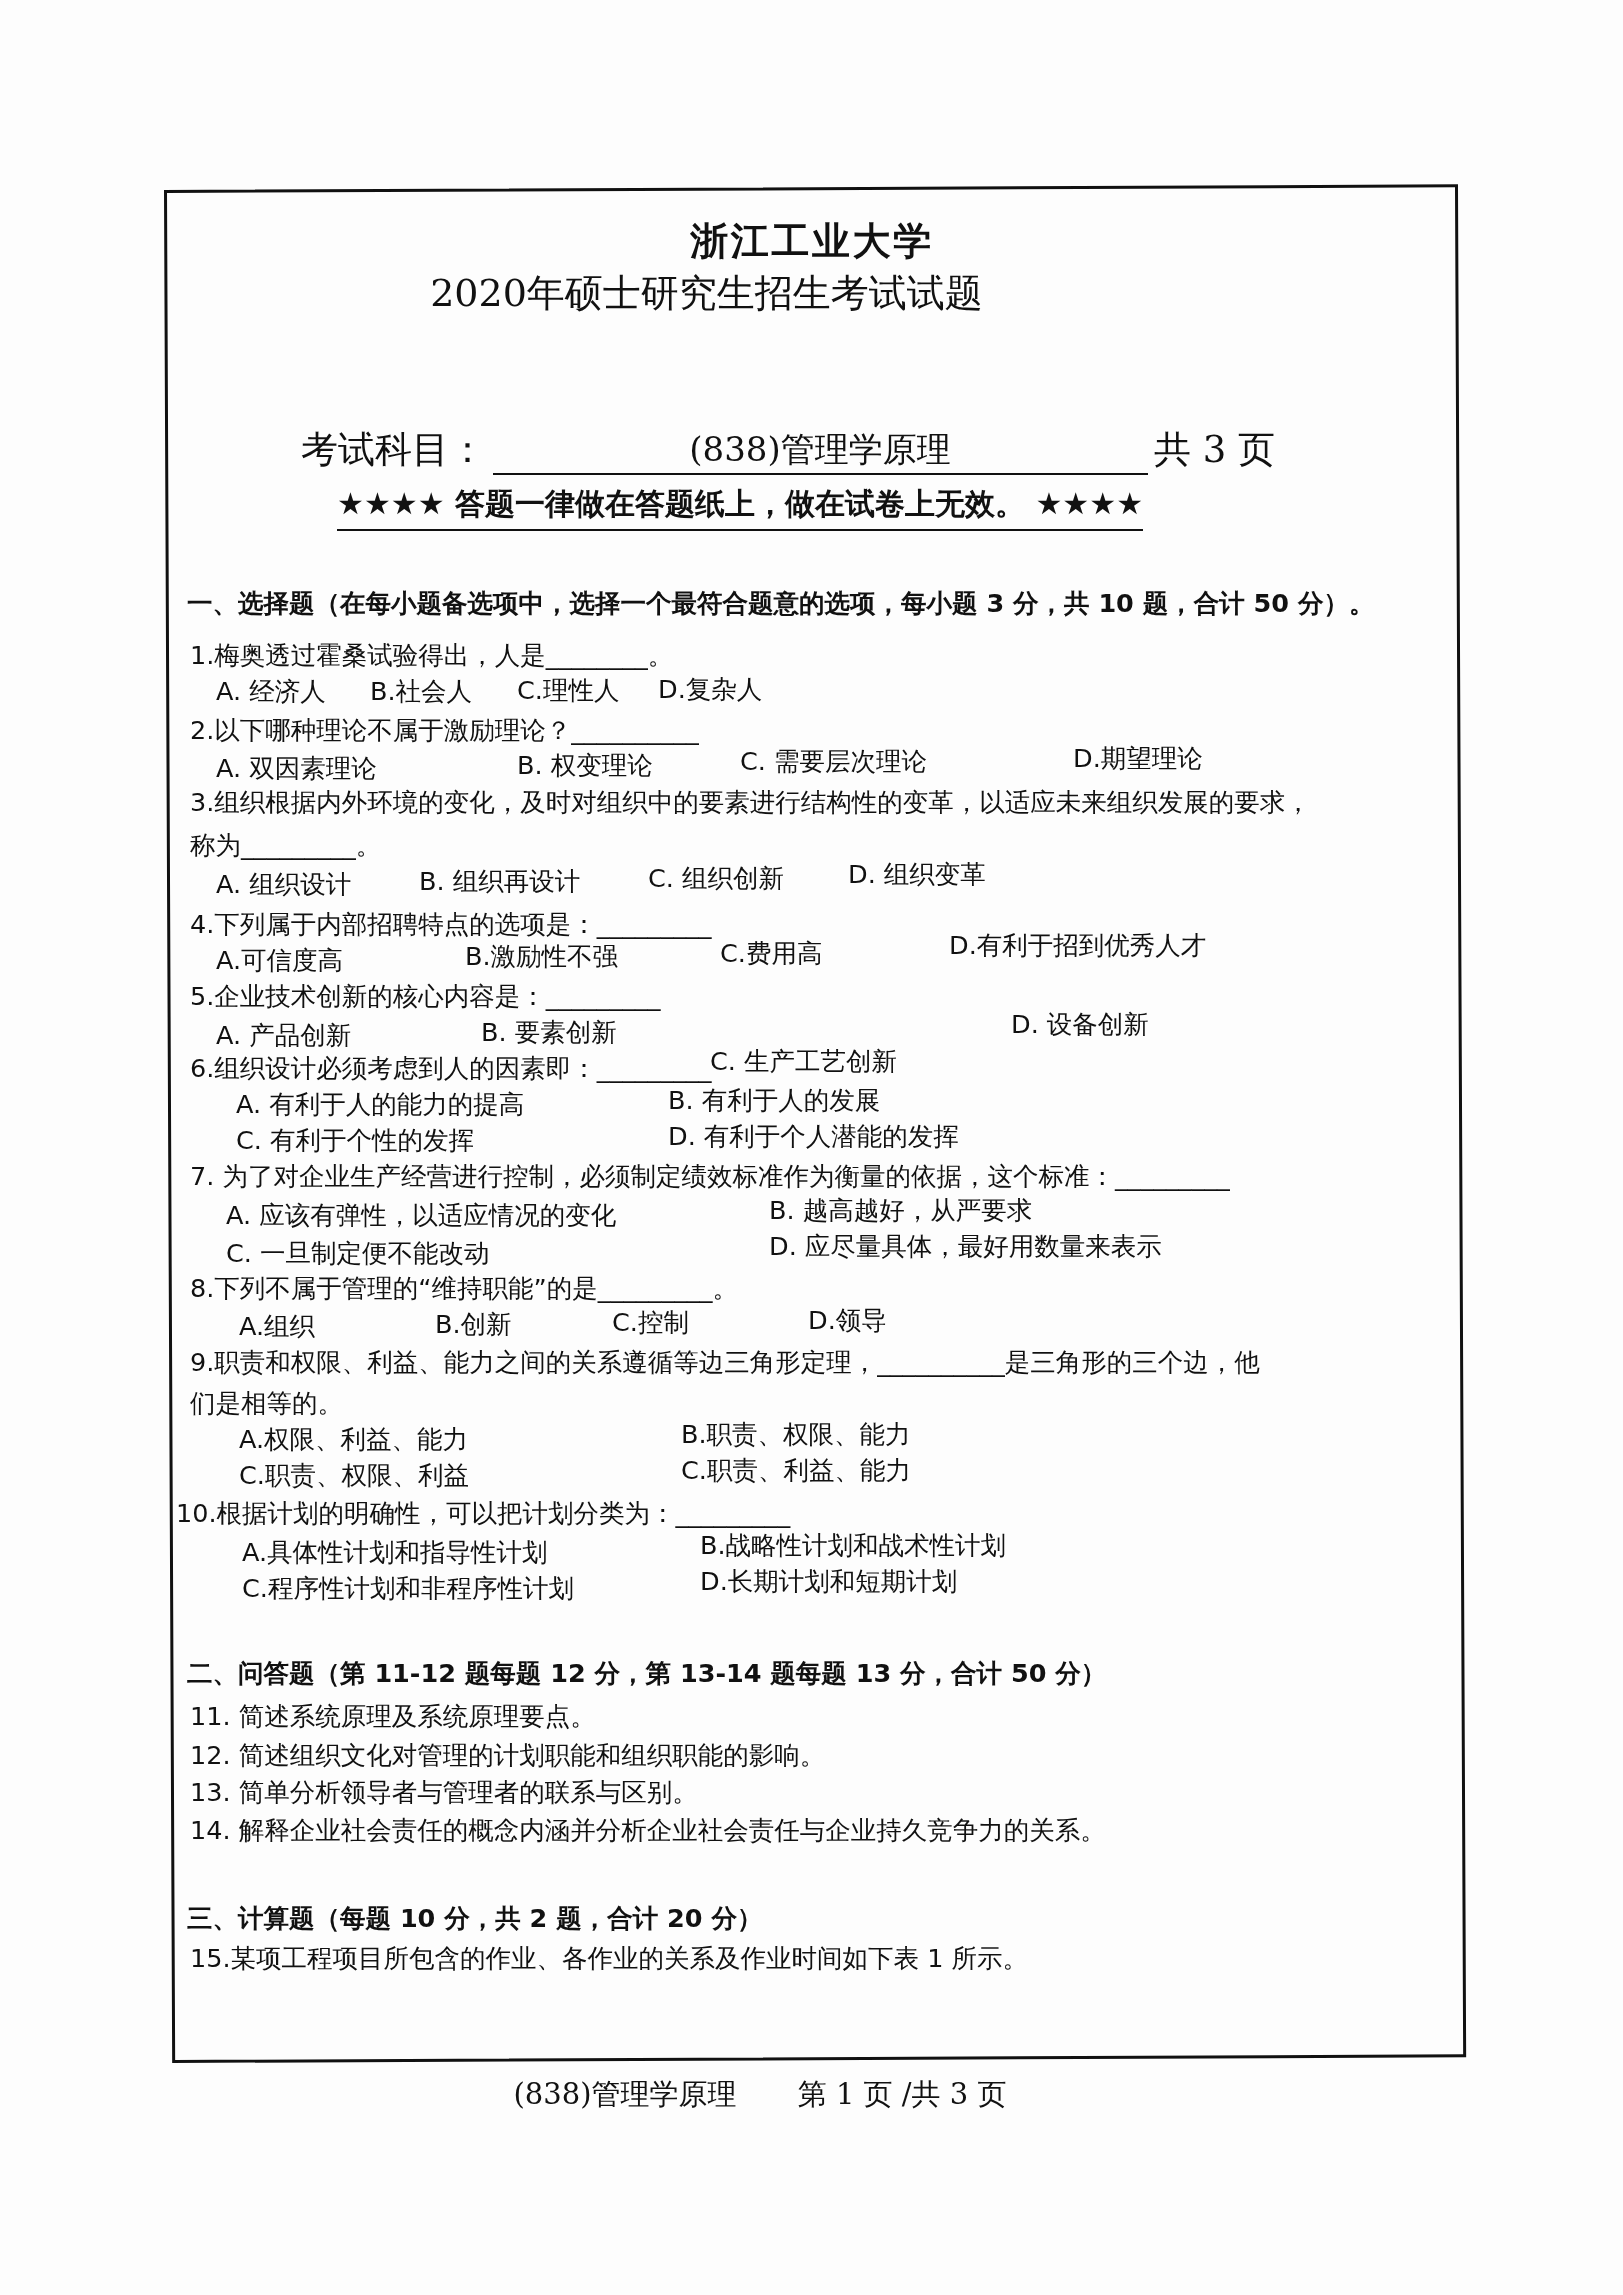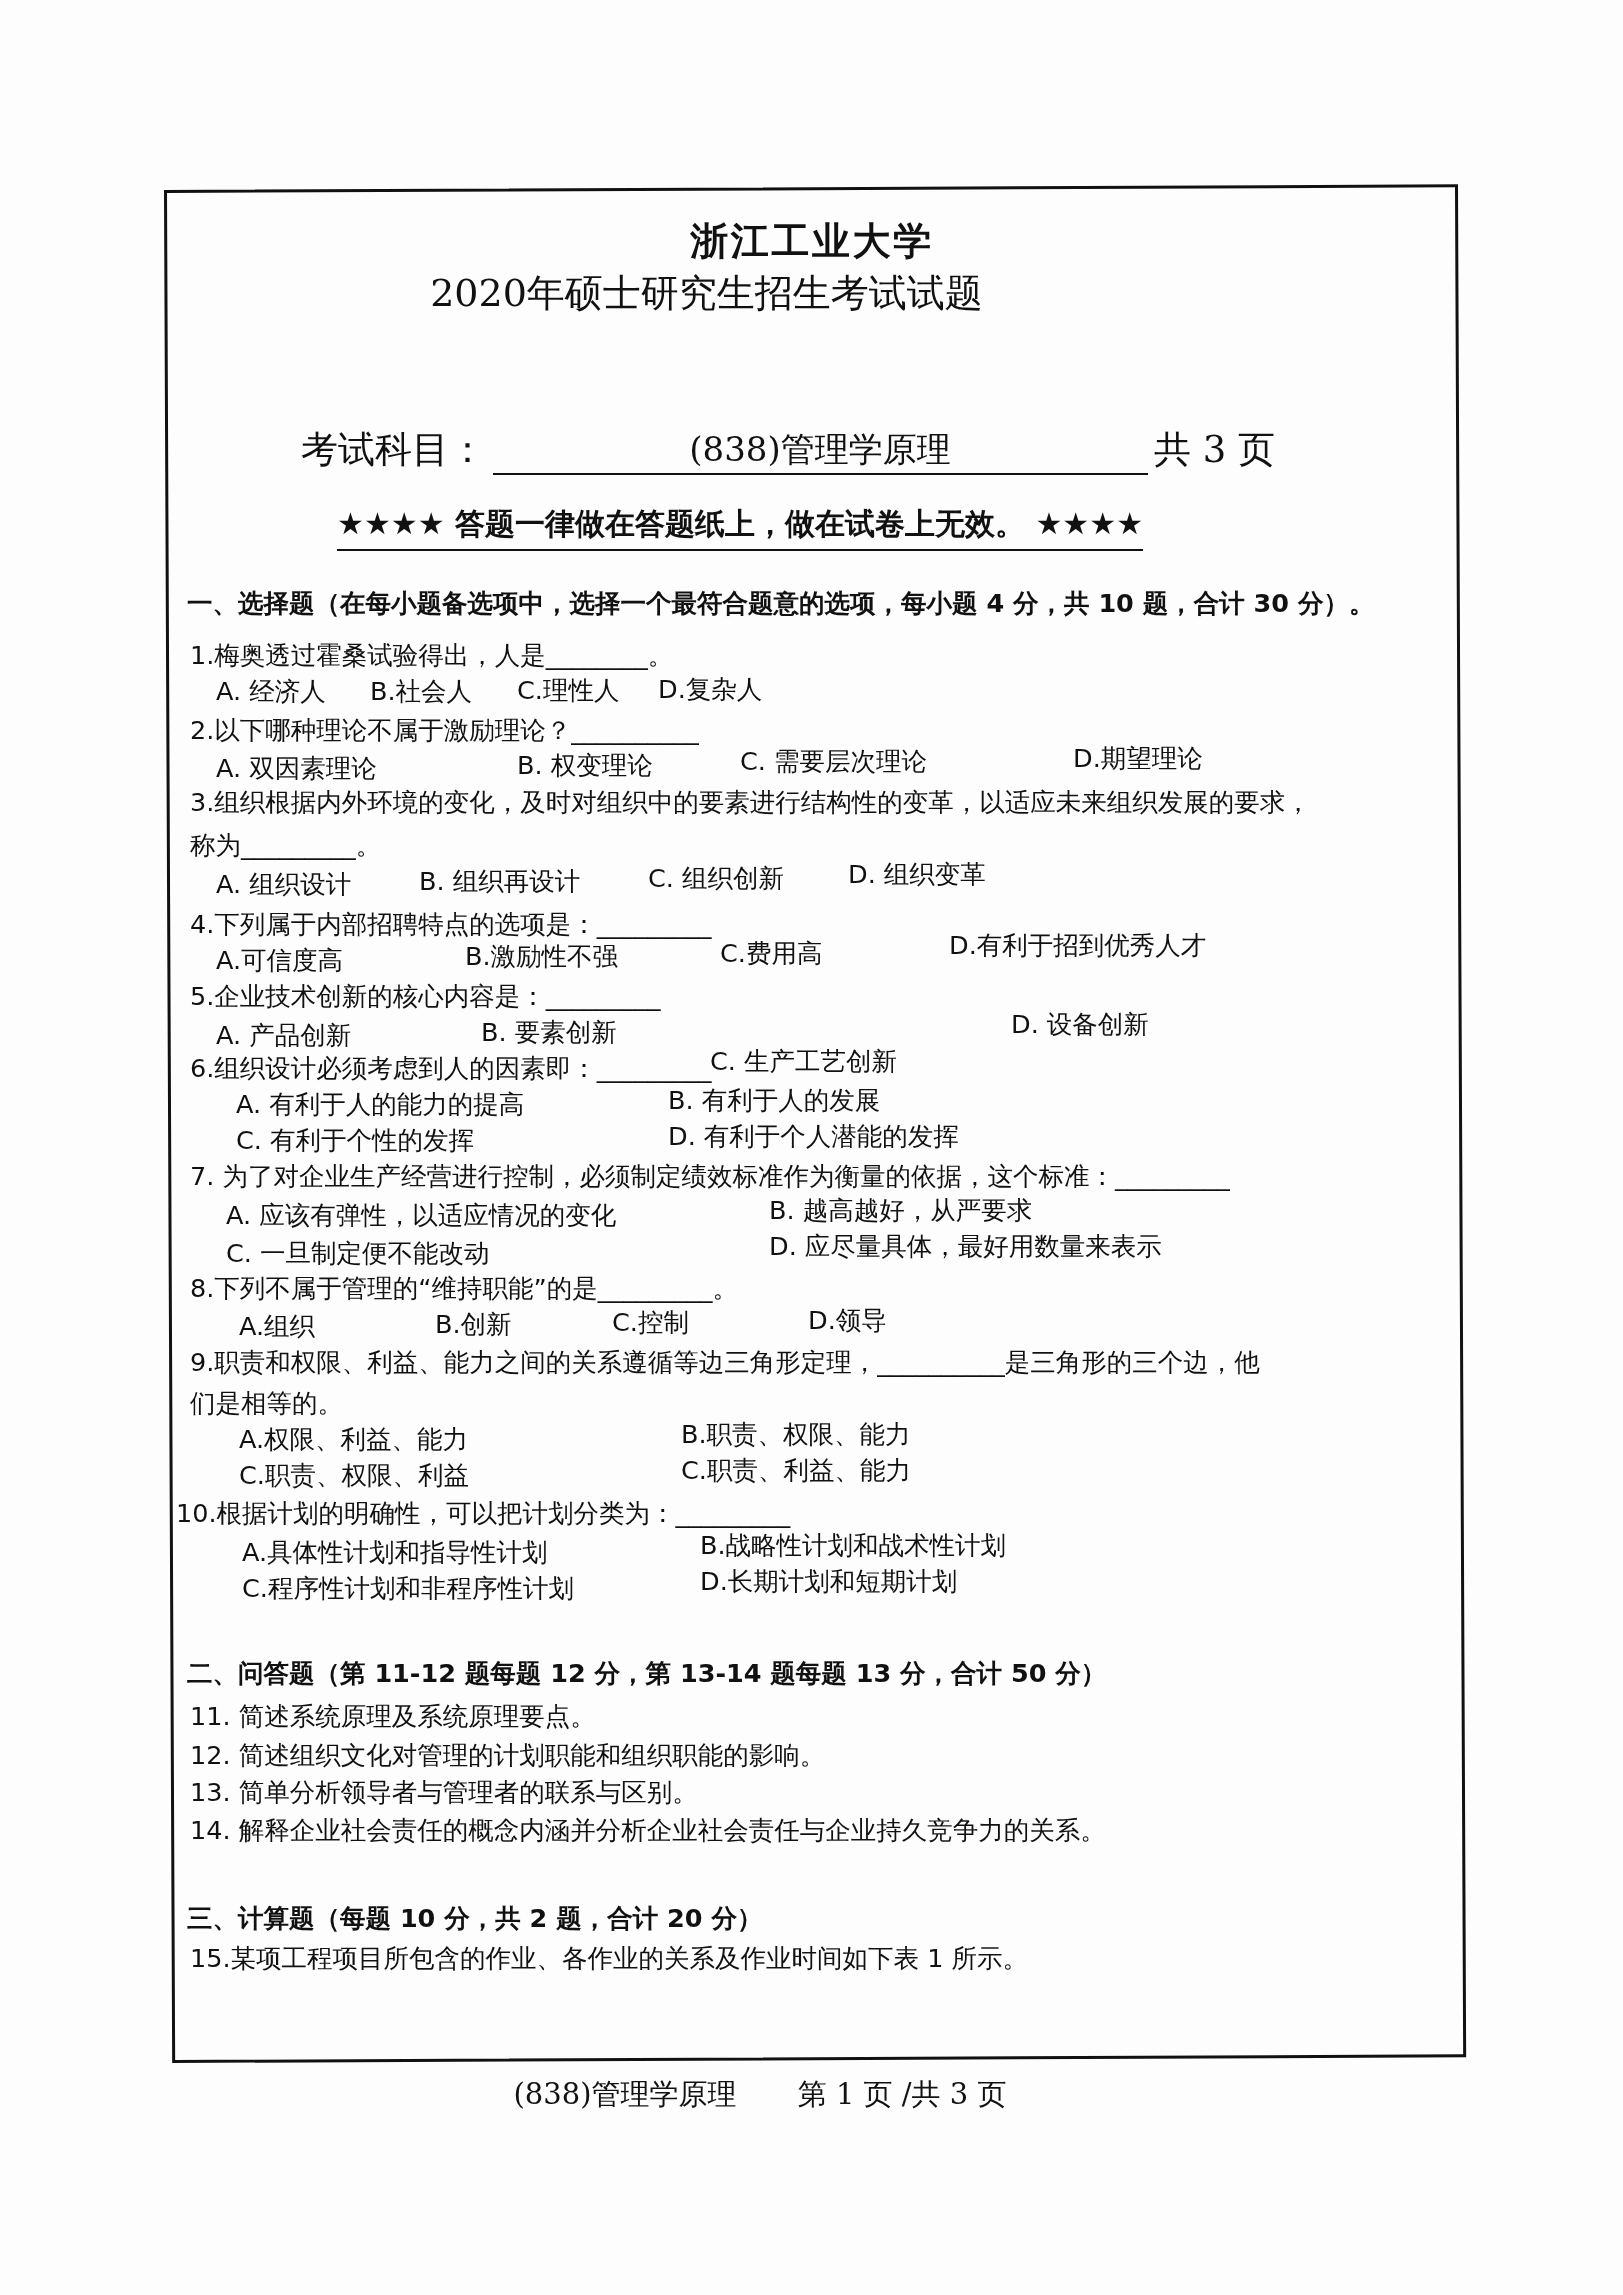--- a/index.html
+++ b/index.html
@@ -9,21 +9,21 @@
   }
   .frame {
     position:absolute; left:164px; top:190px; width:1288px; height:1867px;
     border:3.3px solid #111; transform:rotate(-0.25deg); transform-origin:top left;
   }
   .abs { position:absolute; white-space:nowrap; }
   .school { left:0; width:1624px; text-align:center; top:216px; font-size:38px; font-weight:bold; letter-spacing:2.6px; }
   .title { left:0; width:1413px; text-align:center; top:268px; font-size:38px; font-family:"DejaVu Serif", serif; }
   .subject-row { left:301px; top:425px; font-size:37px; font-family:"DejaVu Serif", serif; display:flex; align-items:flex-end; }
   .subject-field { display:inline-block; width:655px; text-align:center; border-bottom:2.6px solid #111; margin:0 6.5px; font-size:34px; }
-  .notice { left:337px; top:484px; font-size:30px; font-weight:bold; border-bottom:2.6px solid #111; padding-bottom:3.9px;margin-top:20px; }
+  .notice { left:337px; top:484px; font-size:30px; font-weight:bold; border-bottom:2.6px solid #111; padding-bottom:3.9px; }
   .sec { font-size:25.5px; font-weight:bold; }
   .q { font-size:25.5px; }
   .opt { font-size:25.5px; }
   .footer { left:0; width:1520px; text-align:center; top:2075px; font-size:29px; font-family:"DejaVu Serif", serif; }
   .footer span { margin:0 26px; }
 </style>
 </head>
 <body>
 
 <div class="frame"></div>
@@ -31,21 +31,21 @@
 <div class="abs school">浙江工业大学</div>
 <div class="abs title">2020年硕士研究生招生考试试题</div>
 
 <div class="abs subject-row">
   <span>考试科目：</span>
   <span class="subject-field">(838)管理学原理</span>
   <span>共 3 页</span>
 </div>
 <div class="abs notice">★★★★ 答题一律做在答题纸上，做在试卷上无效。 ★★★★</div>
 
-<div class="abs sec" style="left:187px;top:586px;">一、选择题（在每小题备选项中，选择一个最符合题意的选项，每小题 4 分，共 10 题，合计 30 分）。</div>
+<div class="abs sec" style="left:187px;top:586px;">一、选择题（在每小题备选项中，选择一个最符合题意的选项，每小题 3 分，共 10 题，合计 50 分）。</div>
 
 <div class="abs q" style="left:190px;top:638px;">1.梅奥透过霍桑试验得出，人是________。</div>
 <div class="abs opt" style="left:216px;top:674px;">A. 经济人</div>
 <div class="abs opt" style="left:370px;top:674px;">B.社会人</div>
 <div class="abs opt" style="left:517px;top:673px;">C.理性人</div>
 <div class="abs opt" style="left:658px;top:672px;">D.复杂人</div>
 
 <div class="abs q" style="left:190px;top:713px;">2.以下哪种理论不属于激励理论？__________</div>
 <div class="abs opt" style="left:216px;top:751px;">A. 双因素理论</div>
 <div class="abs opt" style="left:517px;top:748px;">B. 权变理论</div>

